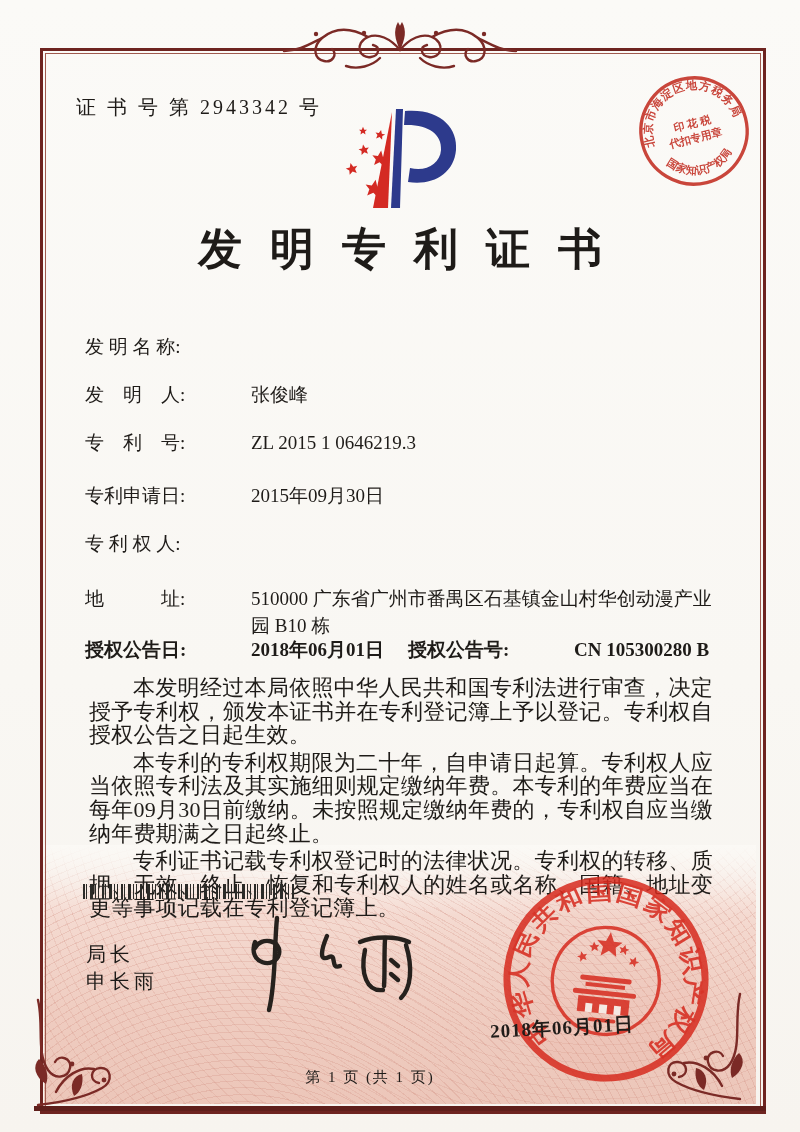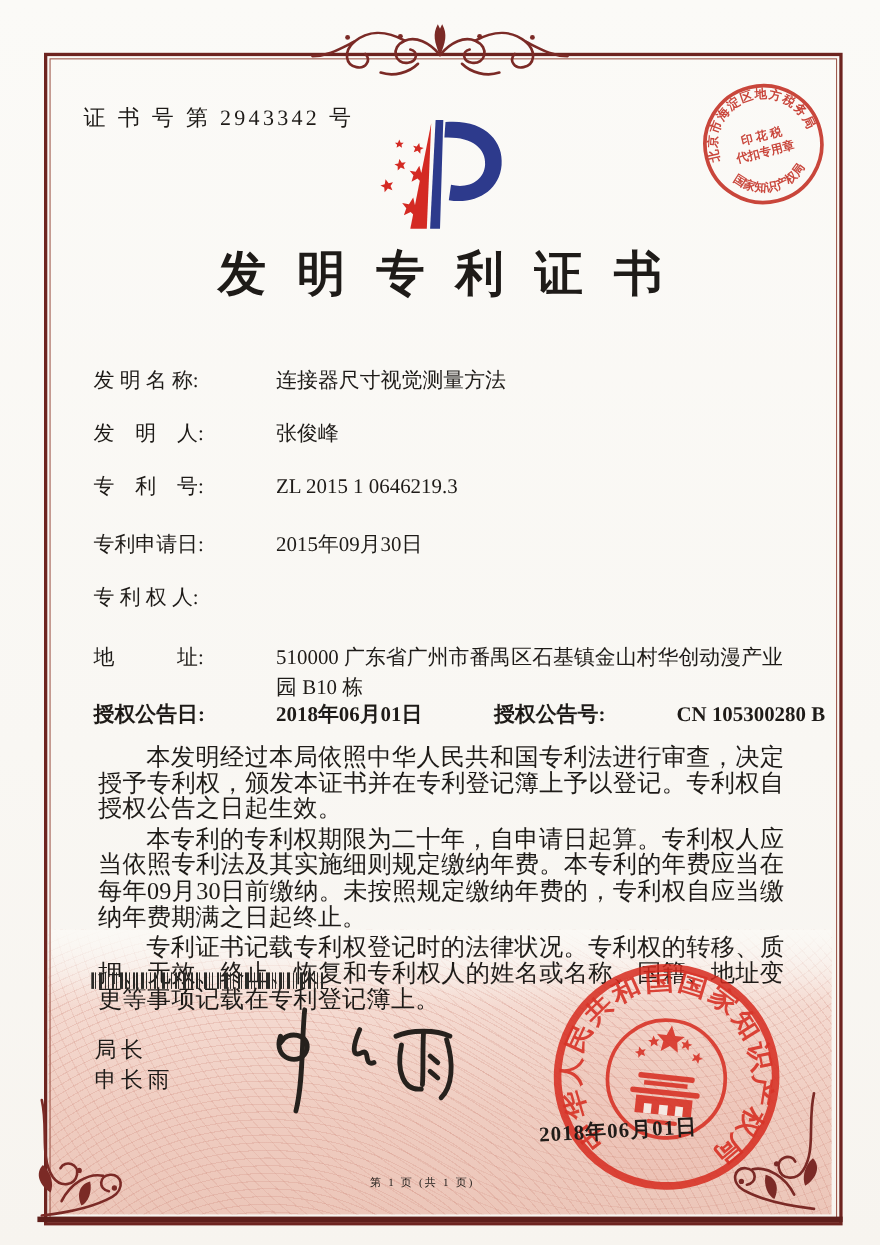--- a/index.html
+++ b/index.html
@@ -29,21 +29,21 @@
   .logo{position:absolute;left:330px;top:106px;z-index:3;}
   .title{position:absolute;left:38px;top:220px;width:724px;text-align:center;
     font-size:44px;font-weight:700;letter-spacing:28px;text-indent:28px;z-index:3;}
   
   .fields{position:absolute;left:85px;top:0;width:632px;z-index:3;font-size:19px;}
   .field{position:absolute;display:flex;width:632px;line-height:27px;gap:44px;}
   .field .lbl{width:122px;flex:0 0 122px;white-space:nowrap;}
   .field .val{flex:1;}
   .field.half{width:330px;font-weight:bold;}
   .f1{top:333px}.f2{top:381px}.f3{top:429px}.f4{top:482px}.f5{top:530px}
-  .f6{top:585px}.f7{top:636px}.f8{top:636px;left:323px;margin-left:41px;}
+  .f6{top:585px}.f7{top:636px}.f8{top:636px;left:323px;}
   
   .body-text{position:absolute;left:85px;top:672px;width:632px;z-index:3;}
   .body-text p{margin:4px;font-size:22px;line-height:23.6px;text-align:justify;
     text-indent:2em;letter-spacing:0.2px;}
   
   .barcode{position:absolute;left:83px;top:884px;width:212px;height:15px;z-index:3;
     background:repeating-linear-gradient(90deg,
       #2b2a27 0 2px,transparent 2px 3px,
       #2b2a27 3px 4px,transparent 4px 7px,
       #2b2a27 7px 10px,transparent 10px 12px,
@@ -52,22 +52,22 @@
   
   .signer{position:absolute;left:86px;top:941px;z-index:3;font-size:20px;letter-spacing:4px;}
   .signer .name{margin-top:0;}
   .signature{position:absolute;left:225px;top:912px;z-index:3;}
   
   .tax-stamp{position:absolute;left:635px;top:72px;z-index:4;transform:rotate(-14deg);opacity:0.92;}
   .big-seal{position:absolute;left:497px;top:870px;z-index:4;transform:rotate(6deg);opacity:0.93;}
   .seal-date{position:absolute;left:490px;top:1015px;z-index:5;font-size:19px;
     letter-spacing:1px;color:#201c19;transform:rotate(-3deg);font-weight:600;}
   
-  .footer{position:absolute;left:54px;top:1068px;width:660px;text-align:center;
-    font-size:10px;letter-spacing:2px;z-index:3;}
+  .footer{position:absolute;left:40px;top:1068px;width:660px;text-align:center;
+    font-size:15px;letter-spacing:2px;z-index:3;}
   .top-ornament{position:absolute;left:260px;top:18px;z-index:3;}
   .corner-bl{position:absolute;left:22px;top:992px;z-index:3;}
   .corner-br{position:absolute;left:654px;top:986px;z-index:3;transform:scaleX(-1);}
   .orn{stroke:#7b2a26;fill:none;stroke-width:2.4;stroke-linecap:round;}
   .orn-fill{fill:#7b2a26;stroke:none;}
   .sig-stroke{stroke:#26211d;fill:none;stroke-width:4.4;stroke-linecap:round;stroke-linejoin:round;}
 </style>
 </head>
 <body>
 
@@ -127,21 +127,20 @@
     <use href="#st" fill="#d42a23" transform="translate(50,53) scale(0.85) rotate(8)"></use>
     <use href="#st" fill="#d42a23" transform="translate(22,63) scale(0.62) rotate(-14)"></use>
     <use href="#st" fill="#d42a23" transform="translate(44,83) scale(0.95) rotate(10)"></use>
   </svg>
 
   <div class="title">发明专利证书</div>
 
   <div class="fields">
     <div class="field f1">
       <span class="lbl">发 明 名 称:</span>
-      <span class="val">连接器尺寸视觉测量方法</span>
     </div>
     <div class="field f2">
       <span class="lbl">发　明　人:</span>
       <span class="val">张俊峰</span>
     </div>
     <div class="field f3">
       <span class="lbl">专　利　号:</span>
       <span class="val">ZL 2015 1 0646219.3</span>
     </div>
     <div class="field f4">

